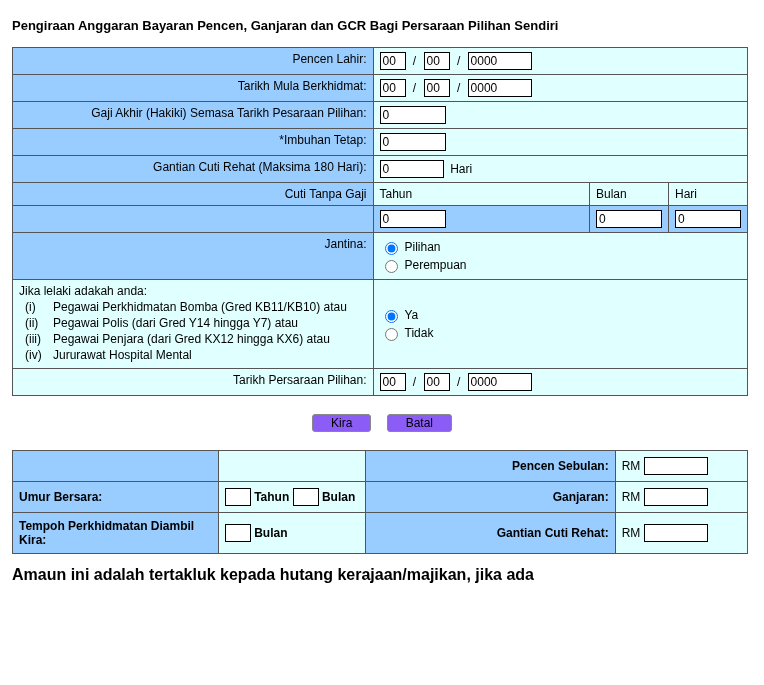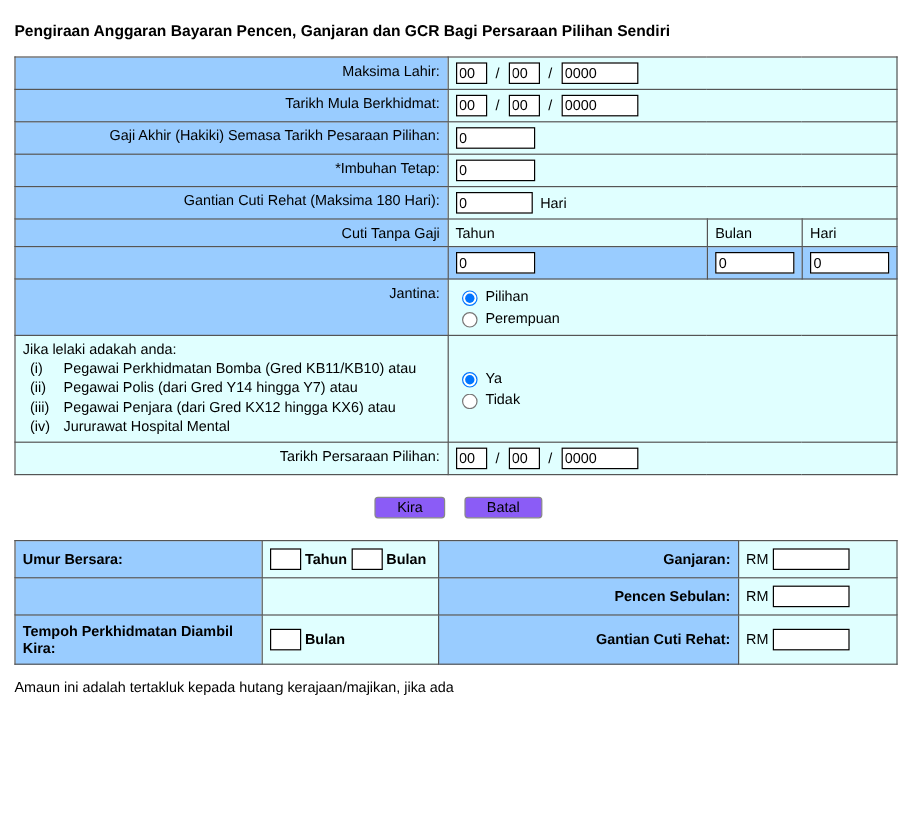--- a/index.html
+++ b/index.html
@@ -90,35 +90,35 @@
   background: #99ccff;
   font-weight: bold;
 }
 .res-val {
   background: #e0ffff;
 }
 .res-right {
   text-align: right;
 }
 .foot {
-  font-size: 12px;
-  font-weight: normal;
+  font-size: 16px;
+  font-weight: bold;
   margin-top: 4px;
 }
 .radio-row { display: flex; align-items: center; gap: 4px; margin: 2px 0; }
 </style>
 </head>
 <body>
 
 <h3>Pengiraan Anggaran Bayaran Pencen, Ganjaran dan GCR Bagi Persaraan Pilihan Sendiri</h3>
 
 <table class="form">
   <tbody>
       <tr>
-    <td class="lbl" style="width:50%">Maksima Lahir:</td>
+    <td class="lbl" style="width:50%">Pencen Lahir:</td>
     <td class="val" colspan="3">
       <input type="text" class="w2" value="00" style="">
       <span class="slash">/</span>
       <input type="text" class="w2" value="00" style="">
       <span class="slash">/</span>
       <input type="text" class="w4" value="0000" style="">
     </td>
   </tr>
   <tr>
     <td class="lbl">Tarikh Mula Berkhidmat:</td>
@@ -221,50 +221,50 @@
   </table>
 
 <div class="btnrow">
   <button>Kira</button>
   <button>Batal</button>
 </div>
 
 <table class="results">
   <tbody>
       <tr>
-    <td class="res-lbl">Umur Bersara:</td>
-    <td class="res-val">
-      <input type="text" class="w2" value="" style="">
-      <b>Tahun</b>
-      <input type="text" class="w2" value="" style="">
-      <b>Bulan</b>
-    </td>
-    <td class="res-lbl res-right">Ganjaran:</td>
-    <td class="res-val">
-      <span>RM</span>
-      <input type="text" class="w4" value="" style="">
-    </td>
-  </tr>
-  <tr>
     <td class="res-lbl" style="width:28%"></td>
     <td class="res-val" style="width:20%"></td>
     <td class="res-lbl res-right" style="width:34%">Pencen Sebulan:</td>
     <td class="res-val" style="width:18%">
       <span>RM</span>
       <input type="text" class="w4" value="" style="">
     </td>
   </tr>
   <tr>
-    <td class="res-lbl">Tempoh Perkhidmatan Diambil Kira:</td>
-    <td class="res-val">
+    <td class="res-lbl">Umur Bersara:</td>
+    <td class="res-val">
+      <input type="text" class="w2" value="" style="">
+      <b>Tahun</b>
       <input type="text" class="w2" value="" style="">
       <b>Bulan</b>
     </td>
-    <td class="res-lbl res-right">Gantian Cuti Rehat:</td>
+    <td class="res-lbl res-right">Ganjaran:</td>
     <td class="res-val">
       <span>RM</span>
       <input type="text" class="w4" value="" style="">
     </td>
   </tr>
+  <tr>
+    <td class="res-lbl">Tempoh Perkhidmatan Diambil Kira:</td>
+    <td class="res-val">
+      <input type="text" class="w2" value="" style="">
+      <b>Bulan</b>
+    </td>
+    <td class="res-lbl res-right">Gantian Cuti Rehat:</td>
+    <td class="res-val">
+      <span>RM</span>
+      <input type="text" class="w4" value="" style="">
+    </td>
+  </tr>
 </tbody>
   </table>
 
 <div class="foot">Amaun ini adalah tertakluk kepada hutang kerajaan/majikan, jika ada</div>
 
 </body></html>

